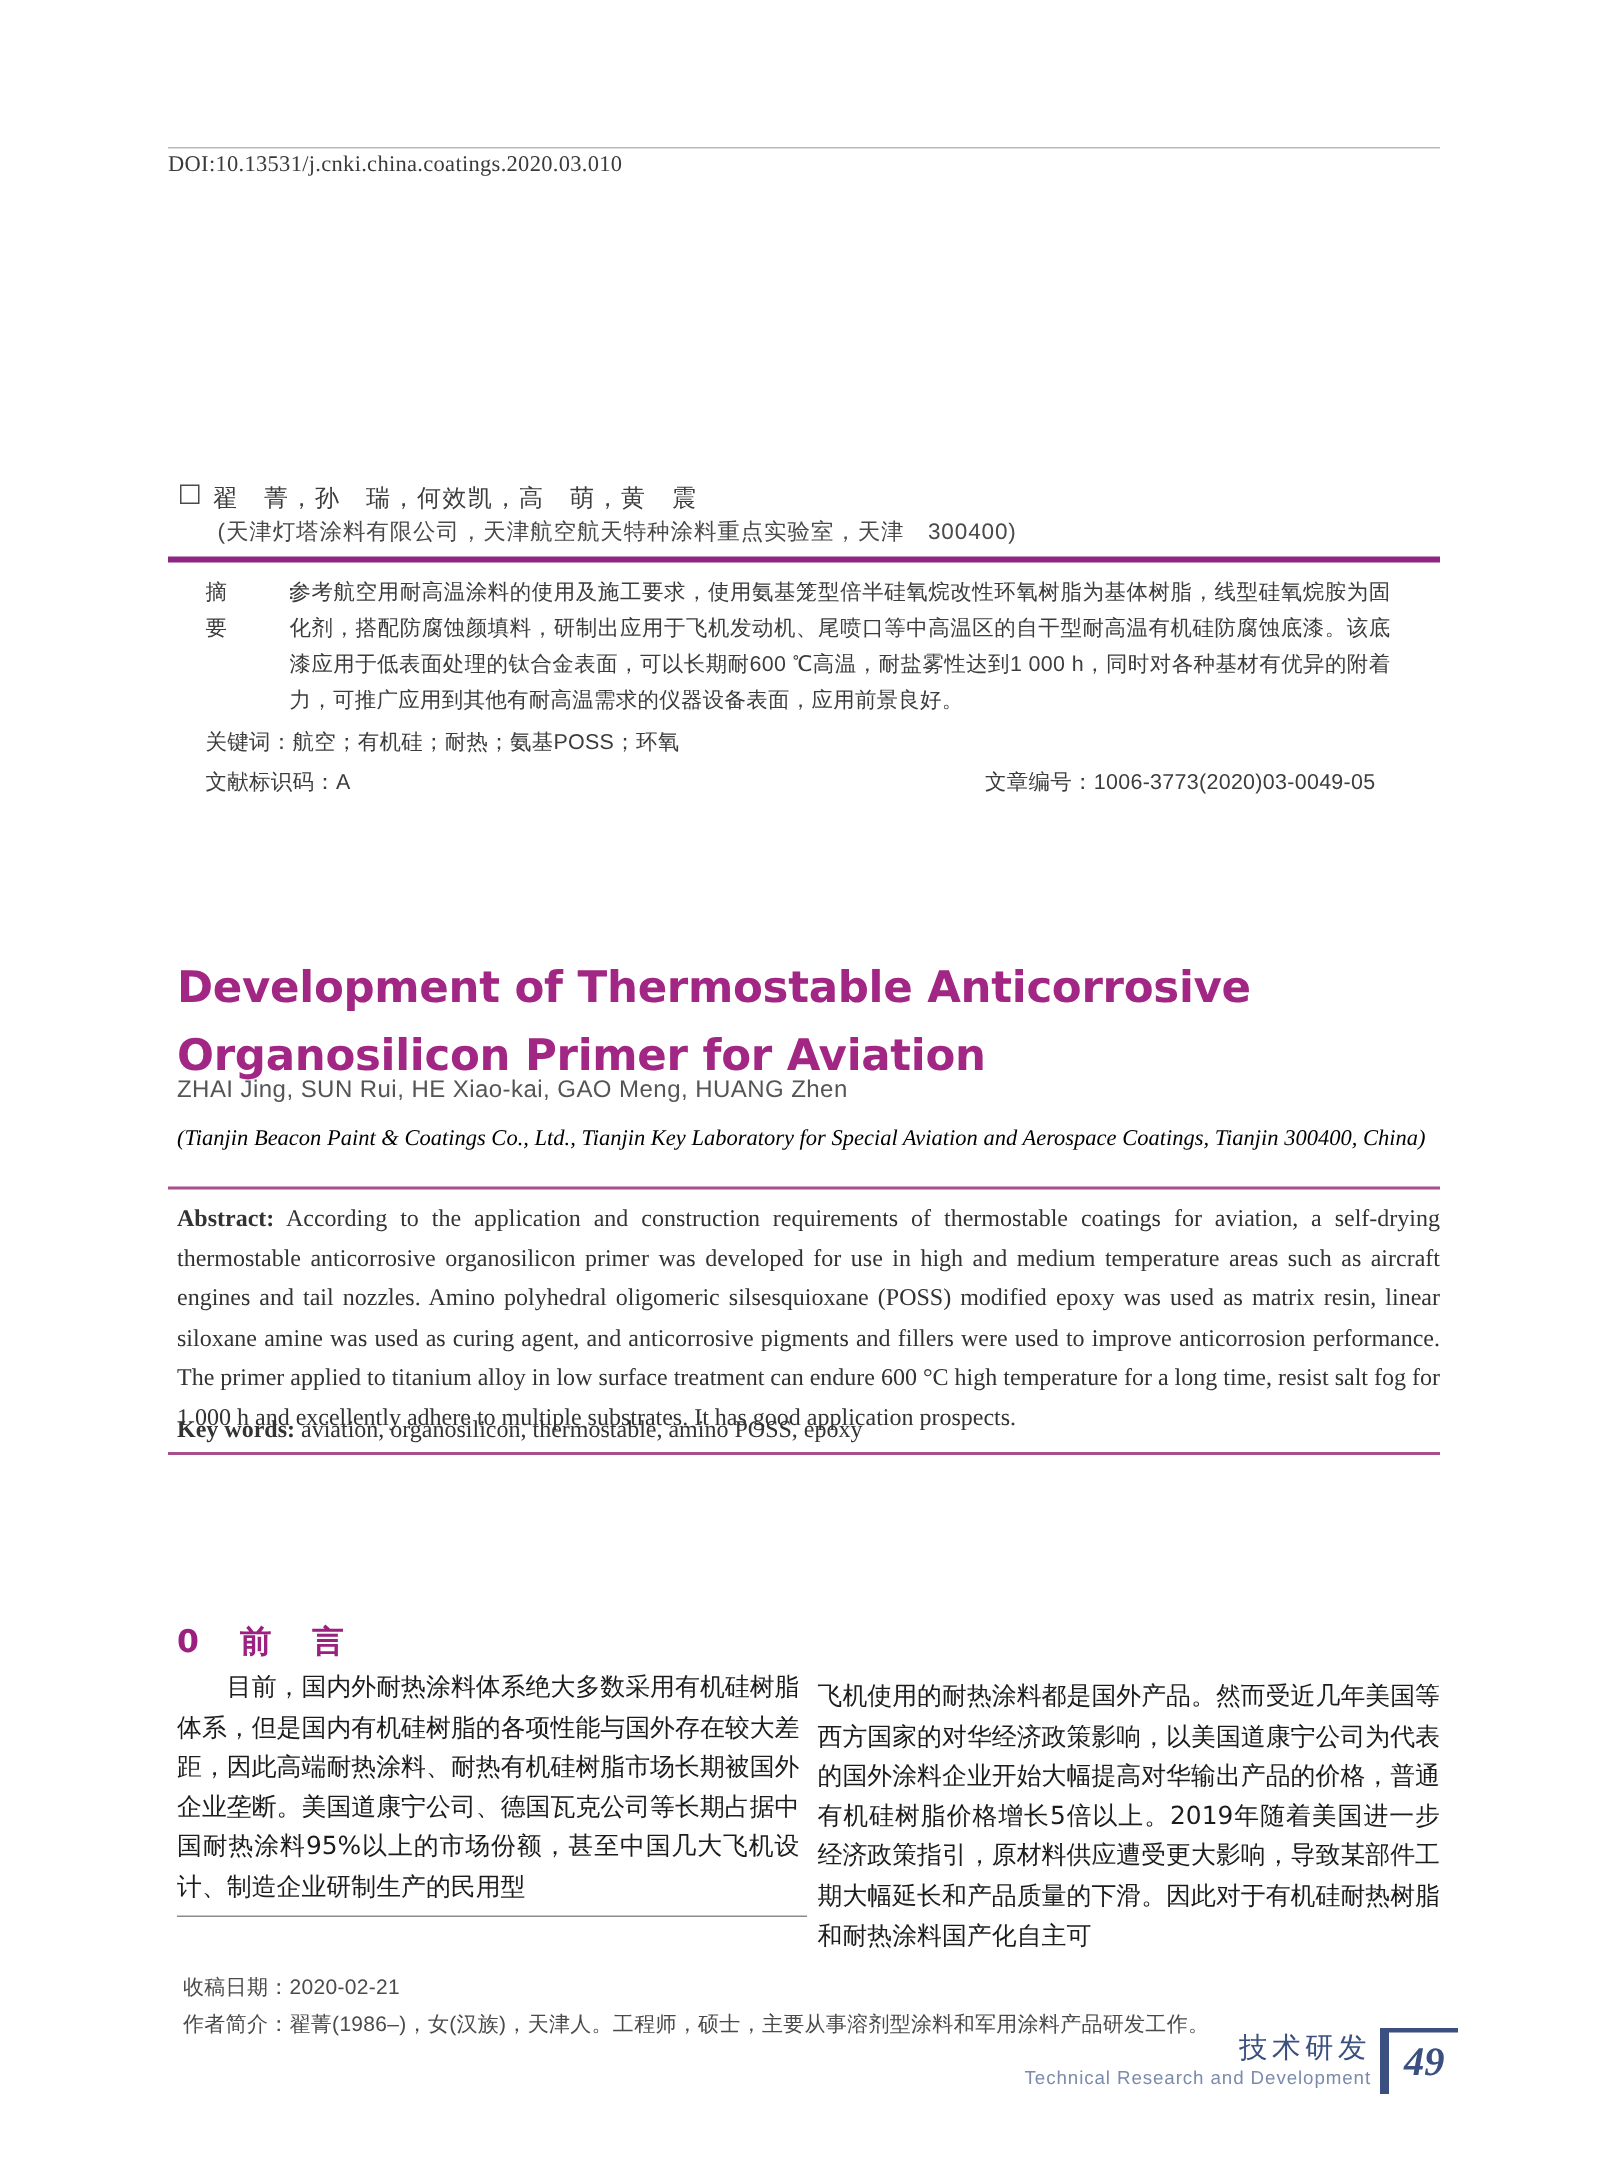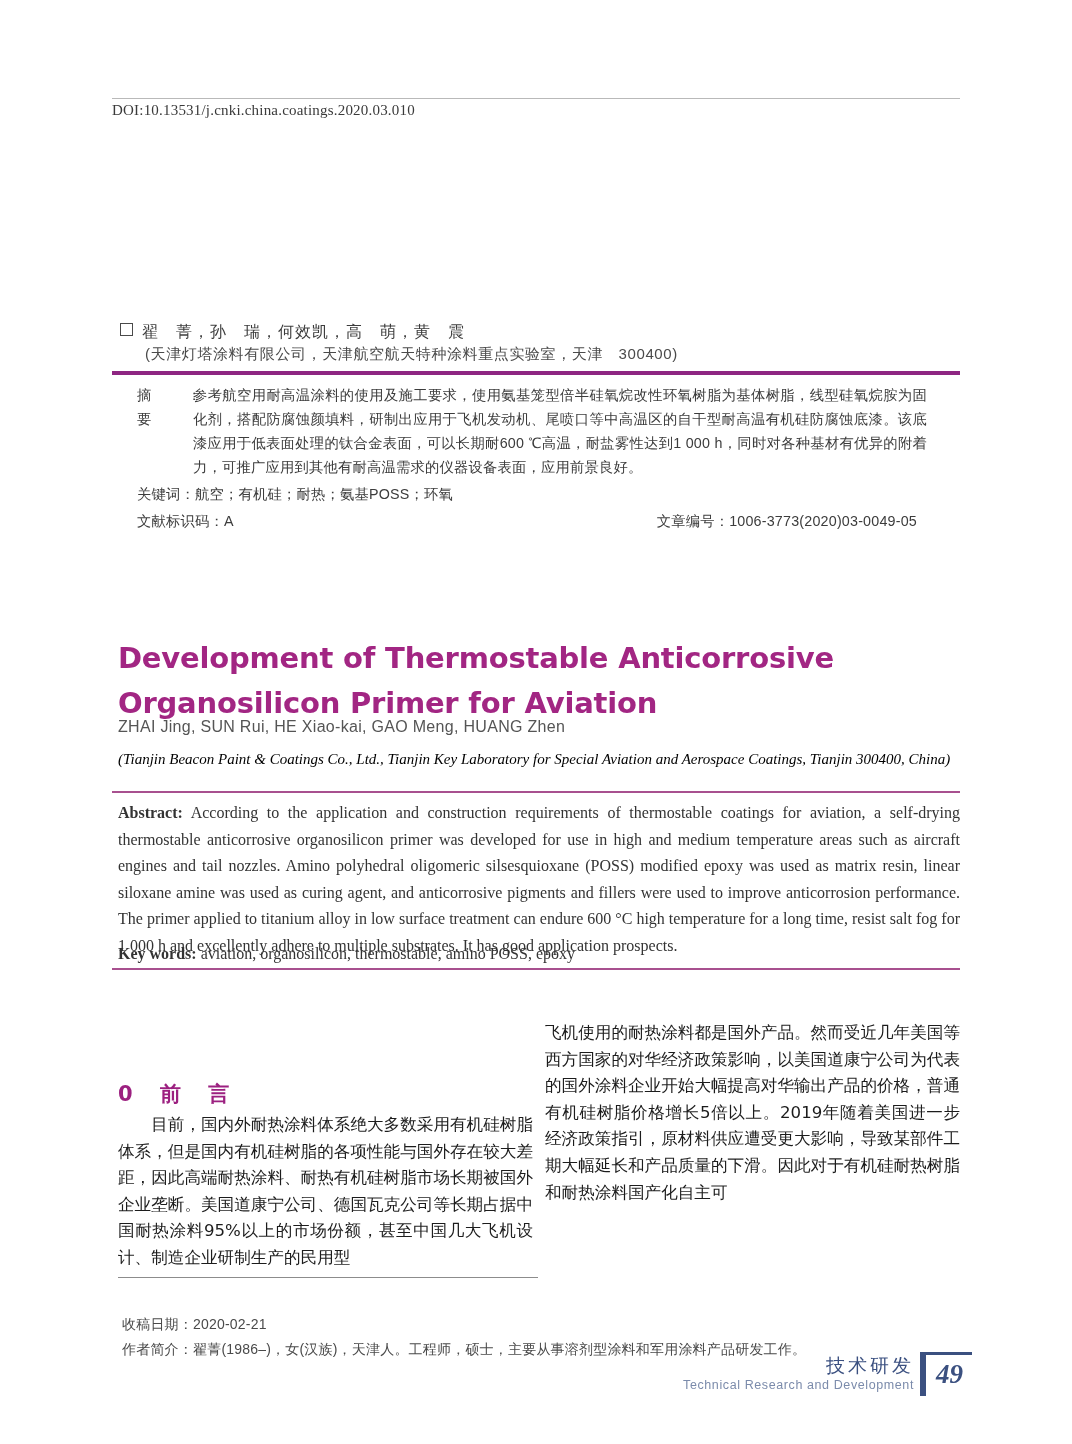--- a/index.html
+++ b/index.html
@@ -237,21 +237,21 @@
     font-family: "DejaVu Sans", sans-serif;
     font-size: 16.6px;
     line-height: 26.6px;
     color: #1c1c1c;
     text-align: justify;
     text-justify: inter-character;
   }
   .col-right {
     position: absolute;
     left: 545px;
-    top: 1020px;
+    top: 1118px;
     width: 415px;
     font-family: "DejaVu Sans", sans-serif;
     font-size: 16.6px;
     line-height: 26.6px;
     color: #1c1c1c;
     text-align: justify;
     text-justify: inter-character;
   }
   .indent { text-indent: 2em; }
 

